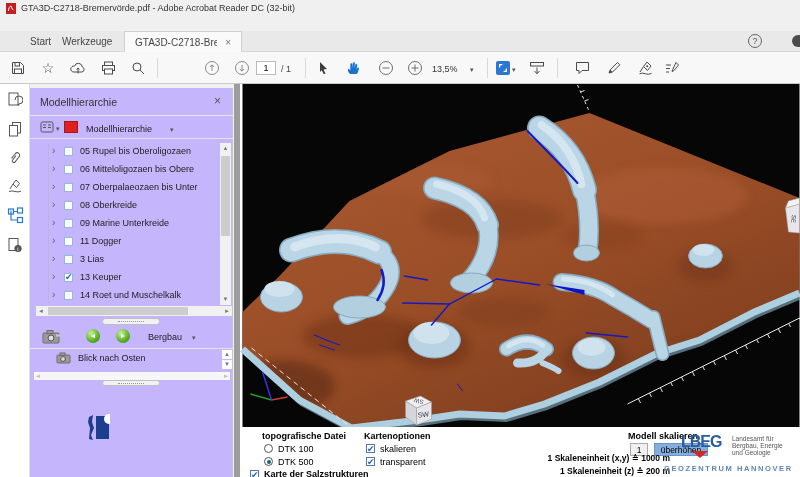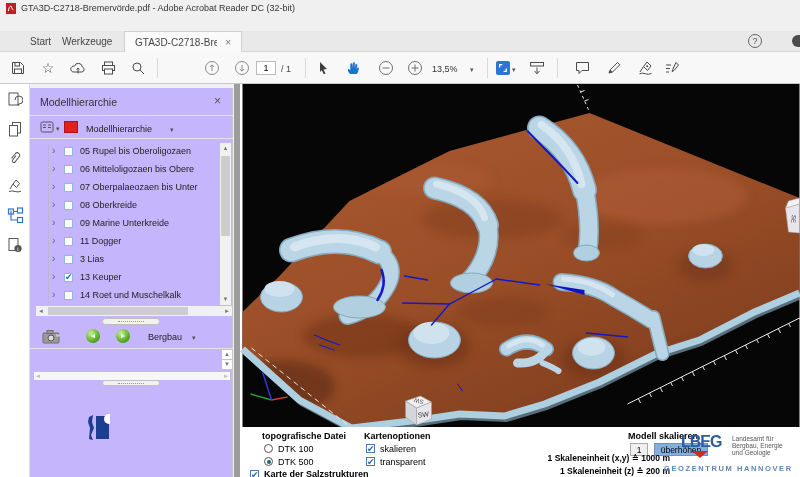--- a/index.html
+++ b/index.html
@@ -352,20 +352,29 @@
           <rect x="5" y="1.5" width="6" height="3" fill="#9a9a9a" stroke="#6e6e6e"></rect>
           <circle cx="9" cy="9" r="3" fill="#dcdcdc" stroke="#555"></circle>
           <rect x="14" y="5.5" width="4" height="2" fill="#c9c9c9"></rect>
         </svg></span>
     <span class="greenbtn" style="left:56px; top:241px">◂</span>
     <span class="greenbtn" style="left:86px; top:241px">▸</span>
     <span class="abs" style="left:118px; top:244px">Bergbau</span>
     <span class="abs caret" style="left:162px; top:246px">▾</span>
     <div class="pdiv" style="top:260px"></div>
 
+    <div class="abs" style="left:0; top:261px; width:190px; height:22px">
+      <span class="abs" style="left:26px; top:3px">
+        <svg class="ic" width="16" height="12">
+            <rect x="1" y="3" width="13" height="8" rx="1" fill="#9a9a9a" stroke="#6e6e6e"></rect>
+            <rect x="4" y="1" width="5" height="2.5" fill="#9a9a9a" stroke="#6e6e6e"></rect>
+            <circle cx="7" cy="7" r="2.4" fill="#dcdcdc" stroke="#555"></circle>
+          </svg></span>
+      <span class="abs" style="left:48px; top:4px">Blick nach Osten</span>
+    </div>
     <div class="sbarr" style="left:192px; top:262px; width:10px; height:9px; line-height:9px; background:#fff">▲</div>
     <div class="sbarr" style="left:192px; top:272px; width:10px; height:9px; line-height:9px; background:#fff">▼</div>
     <div class="sbtrack" style="left:4px; top:284px; width:196px; height:8px; background:#f7f7f7"></div>
     <div class="sbarr" style="left:4px; top:284px; width:8px; height:8px; line-height:8px; color:#bbb; background:#f7f7f7">◄</div>
     <div class="sbarr" style="left:192px; top:284px; width:8px; height:8px; line-height:8px; color:#bbb; background:#f7f7f7">►</div>
     <div class="grip" style="top:292px; height:6px">
         <i></i>
       </div>
 
 

